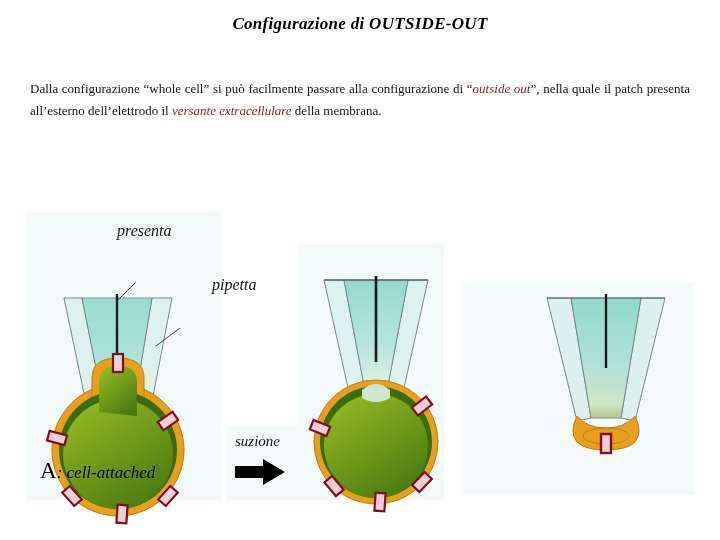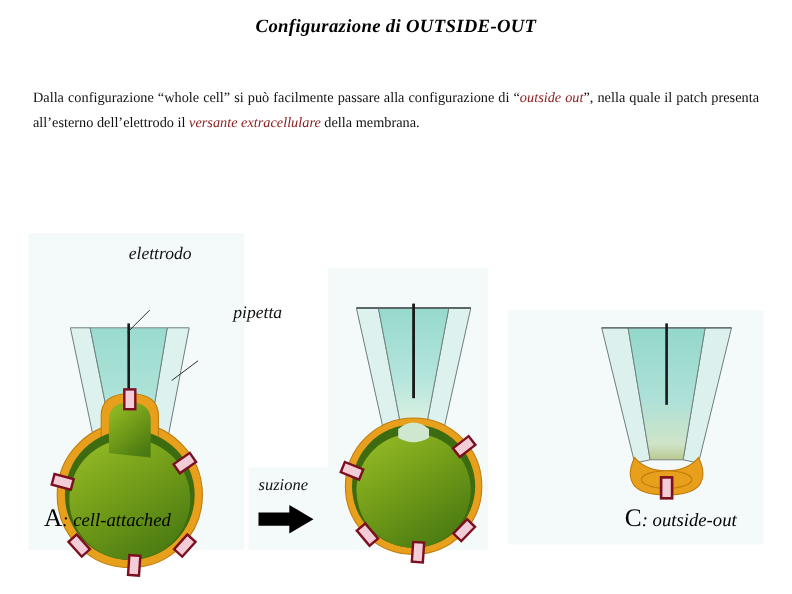--- a/index.html
+++ b/index.html
@@ -105,21 +105,21 @@
         </g>
         <g transform="translate(148,290) rotate(42)">
           <rect x="-5" y="-9" width="10" height="18" fill="#f2cdd7" stroke="#7a1020" stroke-width="2.2"></rect>
         </g>
       </g>
 
       <line x1="96" y1="96" x2="116" y2="76" stroke="#2a2a2a" stroke-width="0.9"></line>
       <line x1="136" y1="140" x2="160" y2="122" stroke="#2a2a2a" stroke-width="0.9"></line>
     </svg>
 
-    <div class="lbl" style="left:117px;top:22px;">elettrodo</div>
+    <div class="lbl" style="left:117px;top:22px;">presenta</div>
     <div class="lbl" style="left:180px;top:76px;margin-left:32px;">pipetta</div>
 
     <div class="cap" style="left:40px;top:258px;"><span class="big">A</span><span class="it">: cell-attached</span></div>
 
     <div class="panel" id="panel-mid1"></div>
     <div class="arrow-label" style="left:235px;top:233px;">suzione</div>
     <svg width="62" height="32" style="position:absolute;left:233px;top:258px;">
       <path d="M2,8 L30,8 L30,1 L52,14 L30,27 L30,20 L2,20 Z" fill="#000000"></path>
     </svg>
 
@@ -195,16 +195,15 @@
       <line x1="81" y1="14" x2="81" y2="88" stroke="#1a1a1a" stroke-width="2.4"></line>
 
       <path d="M52,136 Q44,152 52,162 Q60,170 81,170 Q102,170 110,162 Q118,152 110,136 Q100,148 81,148 Q62,148 52,136 Z" fill="#e8a01c" stroke="#c07c0c" stroke-width="1"></path>
       <ellipse cx="81" cy="156" rx="23" ry="8" fill="#e8a01c" stroke="#c07c0c" stroke-width="1"></ellipse>
 
       <g transform="translate(81,162)">
         <rect x="-5" y="-8" width="10" height="19" fill="#f2cdd7" stroke="#7a1020" stroke-width="2.4"></rect>
       </g>
     </svg>
 
-    <div class="cap" style="left:568px;top:258px;"><span class="big">C</span><span class="it">: outside-out</span></div>
 
   </div>
 </div>
 
 </body></html>

